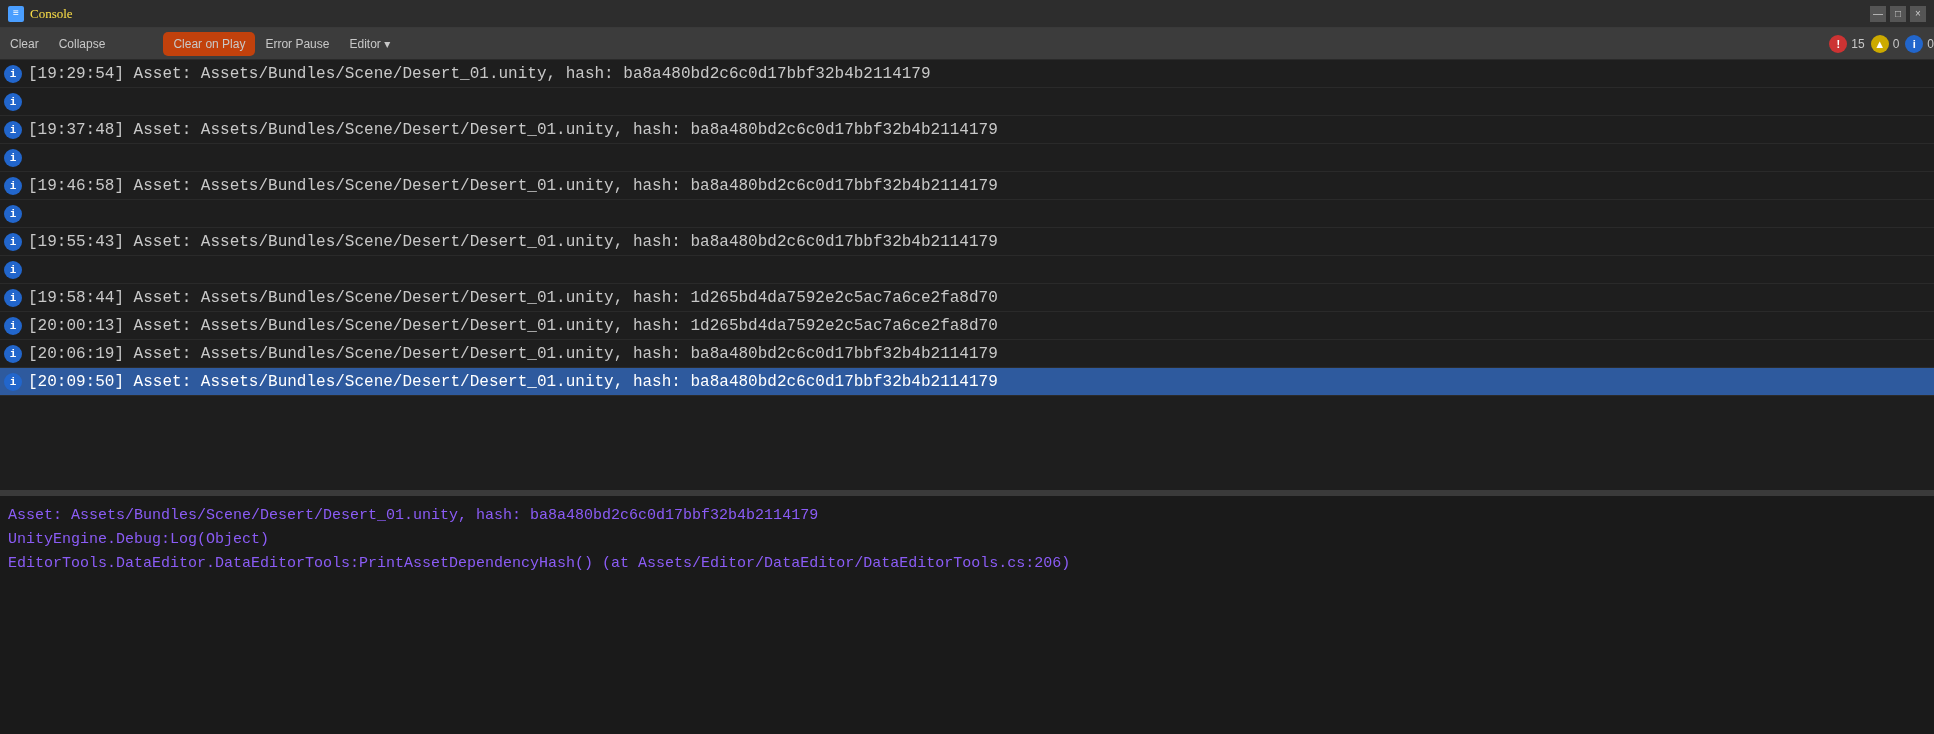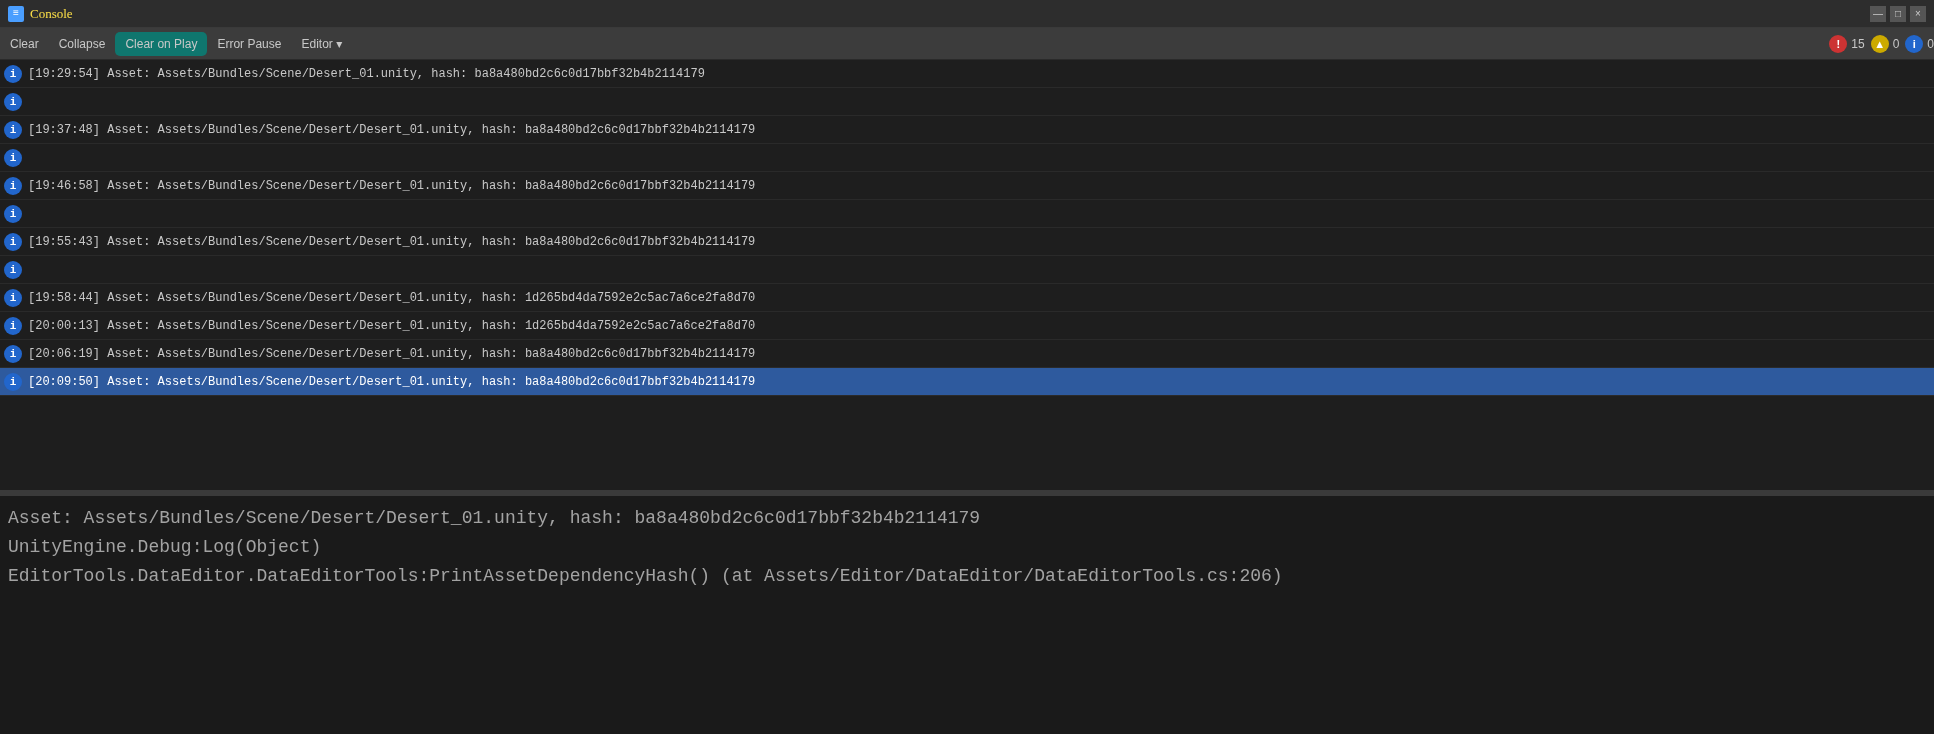--- a/index.html
+++ b/index.html
@@ -135,21 +135,21 @@
       background: #2266cc;
       display: flex;
       align-items: center;
       justify-content: center;
       margin-right: 6px;
       font-size: 11px;
       color: white;
       font-weight: bold;
     }
     .log-row-text {
-      font-size: 12px;
+      font-size: 16px;
       color: inherit;
       white-space: nowrap;
       overflow: hidden;
       text-overflow: ellipsis;
     }
 
     
     .log-area::-webkit-scrollbar {
       width: 12px;
     }
@@ -163,22 +163,22 @@
 
     
     .detail-panel {
       background: #1a1a1a;
       border-top: 2px solid #3a3a3a;
       padding: 8px 8px;
       min-height: 120px;
       flex: 1;
     }
     .detail-text {
-      font-size: 18px;
-      color: #a3a3a3;
+      font-size: 15px;
+      color: #8b5cf6;
       line-height: 1.6;
       white-space: pre-wrap;
     }
 
     .main-container {
       display: flex;
       flex-direction: column;
       height: calc(734px - 28px - 32px);
     }
 
@@ -198,21 +198,21 @@
   <div class="title-bar-controls">
     <button class="title-ctrl-btn">—</button>
     <button class="title-ctrl-btn">□</button>
     <button class="title-ctrl-btn">×</button>
   </div>
 </div>
 
 <div class="toolbar">
   <button class="toolbar-btn">Clear</button>
   <button class="toolbar-btn">Collapse</button>
-  <button class="toolbar-btn" style="background:#0f766e; border-radius:5px;">Clear on Play</button>
+  <button class="toolbar-btn" style="background:#c2410c; border-radius:5px;margin-left:48px;">Clear on Play</button>
   <button class="toolbar-btn">Error Pause</button>
   <button class="toolbar-btn">
     <span>Editor</span>
     <span> ▾</span>
   </button>
   <div class="toolbar-right">
     <div class="badge">
       <div class="badge-icon badge-error">!</div>
       <span>15</span>
     </div>

